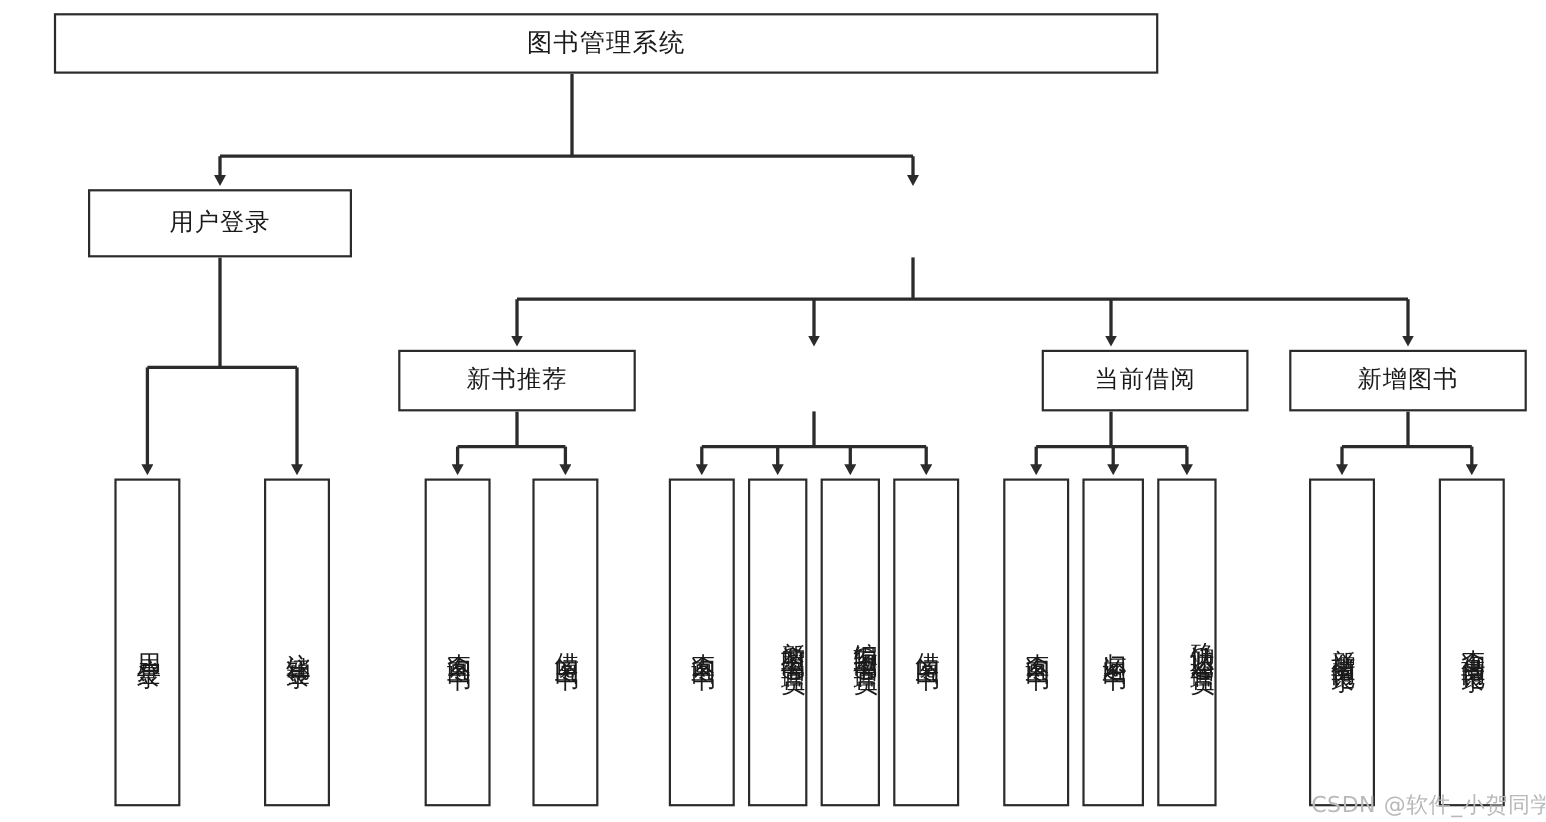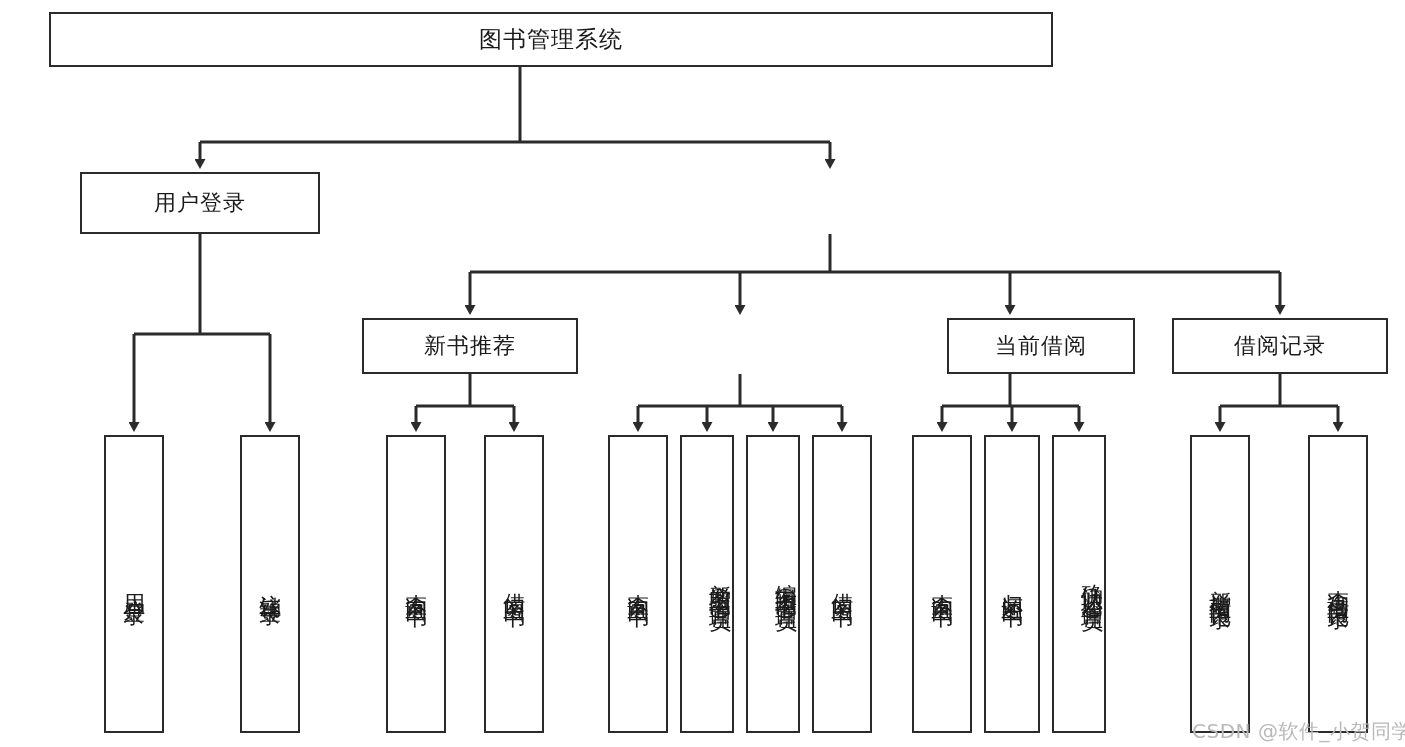--- a/index.html
+++ b/index.html
@@ -126,21 +126,21 @@
       <path d="M1338,406 L1338,423" marker-end="url(#arrow)"></path>
     </g>
   </svg>
 
   <div class="node node-root" style="left: 18px; top: 12px; width: 1004px; height: 55px; border-color: rgb(43, 43, 43); background: rgb(255, 255, 255); color: rgb(26, 26, 26);">图书管理系统</div>
 
   <div class="node node-l2" style="left: 80px; top: 172px; width: 240px; height: 62px; border-color: rgb(43, 43, 43); background: rgb(255, 255, 255); color: rgb(26, 26, 26);">用户登录</div>
 
   <div class="node node-l3" style="left: 362px; top: 318px; width: 216px; height: 56px; border-color: rgb(43, 43, 43); background: rgb(255, 255, 255); color: rgb(26, 26, 26);">新书推荐</div>
   <div class="node node-l3" style="left: 902px; top: 318px; width: 188px; height: 56px; border-color: rgb(43, 43, 43); background: rgb(255, 255, 255); color: rgb(26, 26, 26); margin-left: 45px;">当前借阅</div>
-  <div class="node node-l3" style="left: 1172px; top: 318px; width: 216px; height: 56px; border-color: rgb(43, 43, 43); background: rgb(255, 255, 255); color: rgb(26, 26, 26);">借阅记录</div>
+  <div class="node node-l3" style="left: 1172px; top: 318px; width: 216px; height: 56px; border-color: rgb(43, 43, 43); background: rgb(255, 255, 255); color: rgb(26, 26, 26);">新增图书</div>
 
   <div class="node node-leaf" style="left: 104px; top: 435px; width: 60px; height: 298px; border-color: rgb(43, 43, 43); background: rgb(255, 255, 255); color: rgb(26, 26, 26);">用户登录</div>
   <div class="node node-leaf" style="left: 240px; top: 435px; width: 60px; height: 298px; border-color: rgb(43, 43, 43); background: rgb(255, 255, 255); color: rgb(26, 26, 26);">注销登录</div>
   <div class="node node-leaf" style="left: 386px; top: 435px; width: 60px; height: 298px; border-color: rgb(43, 43, 43); background: rgb(255, 255, 255); color: rgb(26, 26, 26);">查询图书</div>
   <div class="node node-leaf" style="left: 484px; top: 435px; width: 60px; height: 298px; border-color: rgb(43, 43, 43); background: rgb(255, 255, 255); color: rgb(26, 26, 26);">借阅图书</div>
   <div class="node node-leaf" style="left: 608px; top: 435px; width: 60px; height: 298px; border-color: rgb(43, 43, 43); background: rgb(255, 255, 255); color: rgb(26, 26, 26);">查询图书</div>
   <div class="node node-leaf align-top" style="left: 680px; top: 435px; width: 54px; height: 298px; border-color: rgb(43, 43, 43); background: rgb(255, 255, 255); color: rgb(26, 26, 26);">新增图书（管理员）</div>
   <div class="node node-leaf align-top" style="left: 746px; top: 435px; width: 54px; height: 298px; border-color: rgb(43, 43, 43); background: rgb(255, 255, 255); color: rgb(26, 26, 26);">编辑图书（管理员）</div>
   <div class="node node-leaf" style="left: 812px; top: 435px; width: 60px; height: 298px; border-color: rgb(43, 43, 43); background: rgb(255, 255, 255); color: rgb(26, 26, 26);">借阅图书</div>
   <div class="node node-leaf" style="left: 912px; top: 435px; width: 60px; height: 298px; border-color: rgb(43, 43, 43); background: rgb(255, 255, 255); color: rgb(26, 26, 26);">查询图书</div>

